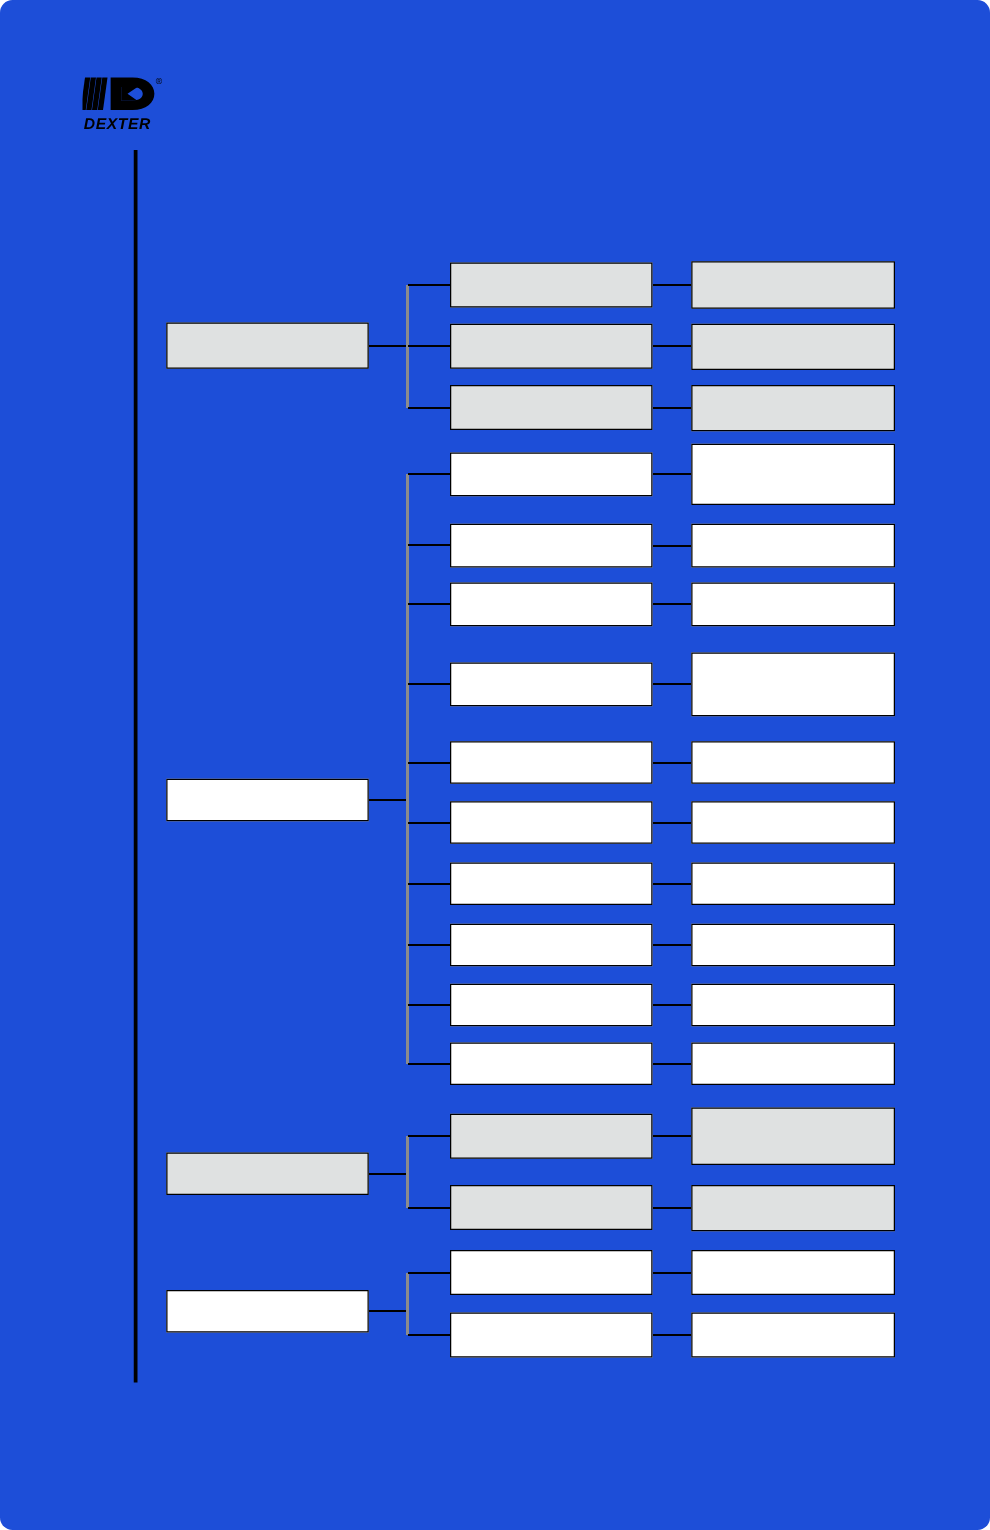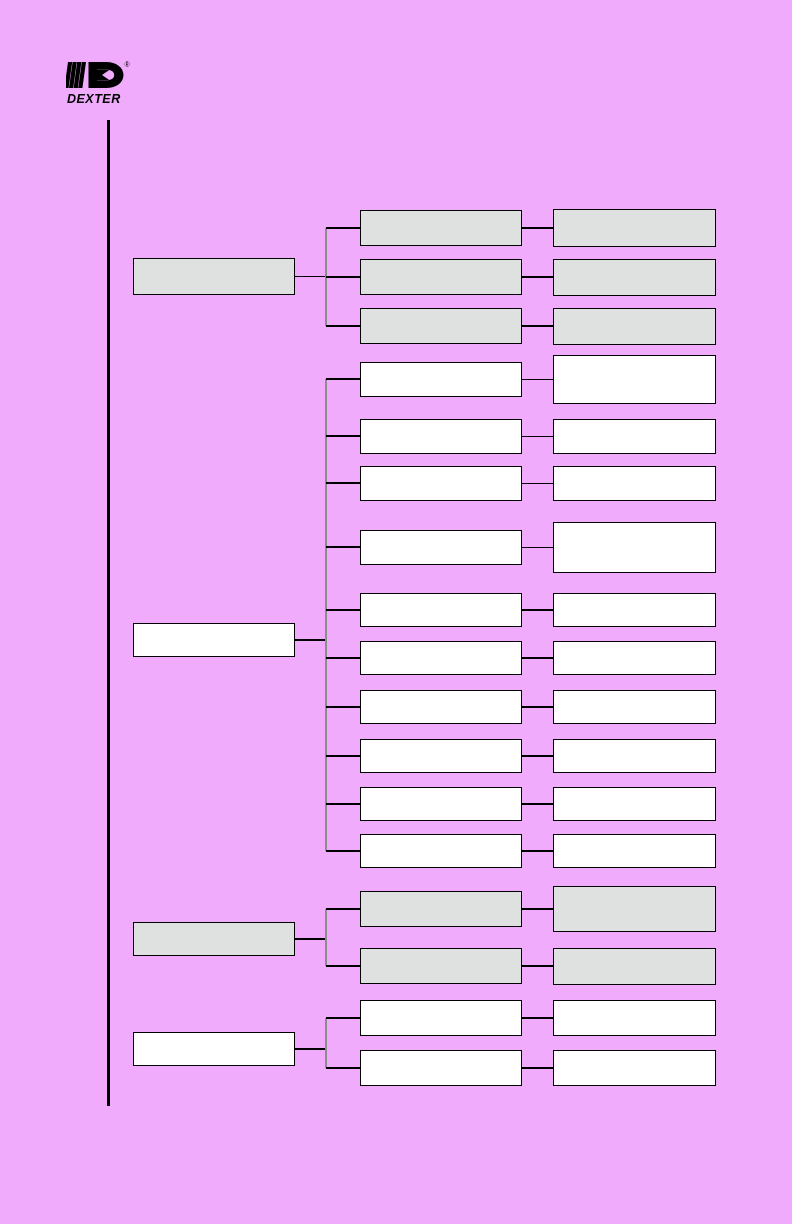--- a/index.html
+++ b/index.html
@@ -7,22 +7,23 @@
     padding: 0;
     background: #ffffff;
   }
   body {
     font-family: "Liberation Sans", sans-serif;
   }
   #page {
     position: relative;
     width: 792px;
     height: 1224px;
-    background: #f0abfc;
+    background: #1d4ed8;
     overflow: hidden;
+    border-radius: 10px;
   }
 
   
   #logo {
     position: absolute;
     left: 66px;
     top: 58px;
     width: 66px;
     height: 48px;
   }

